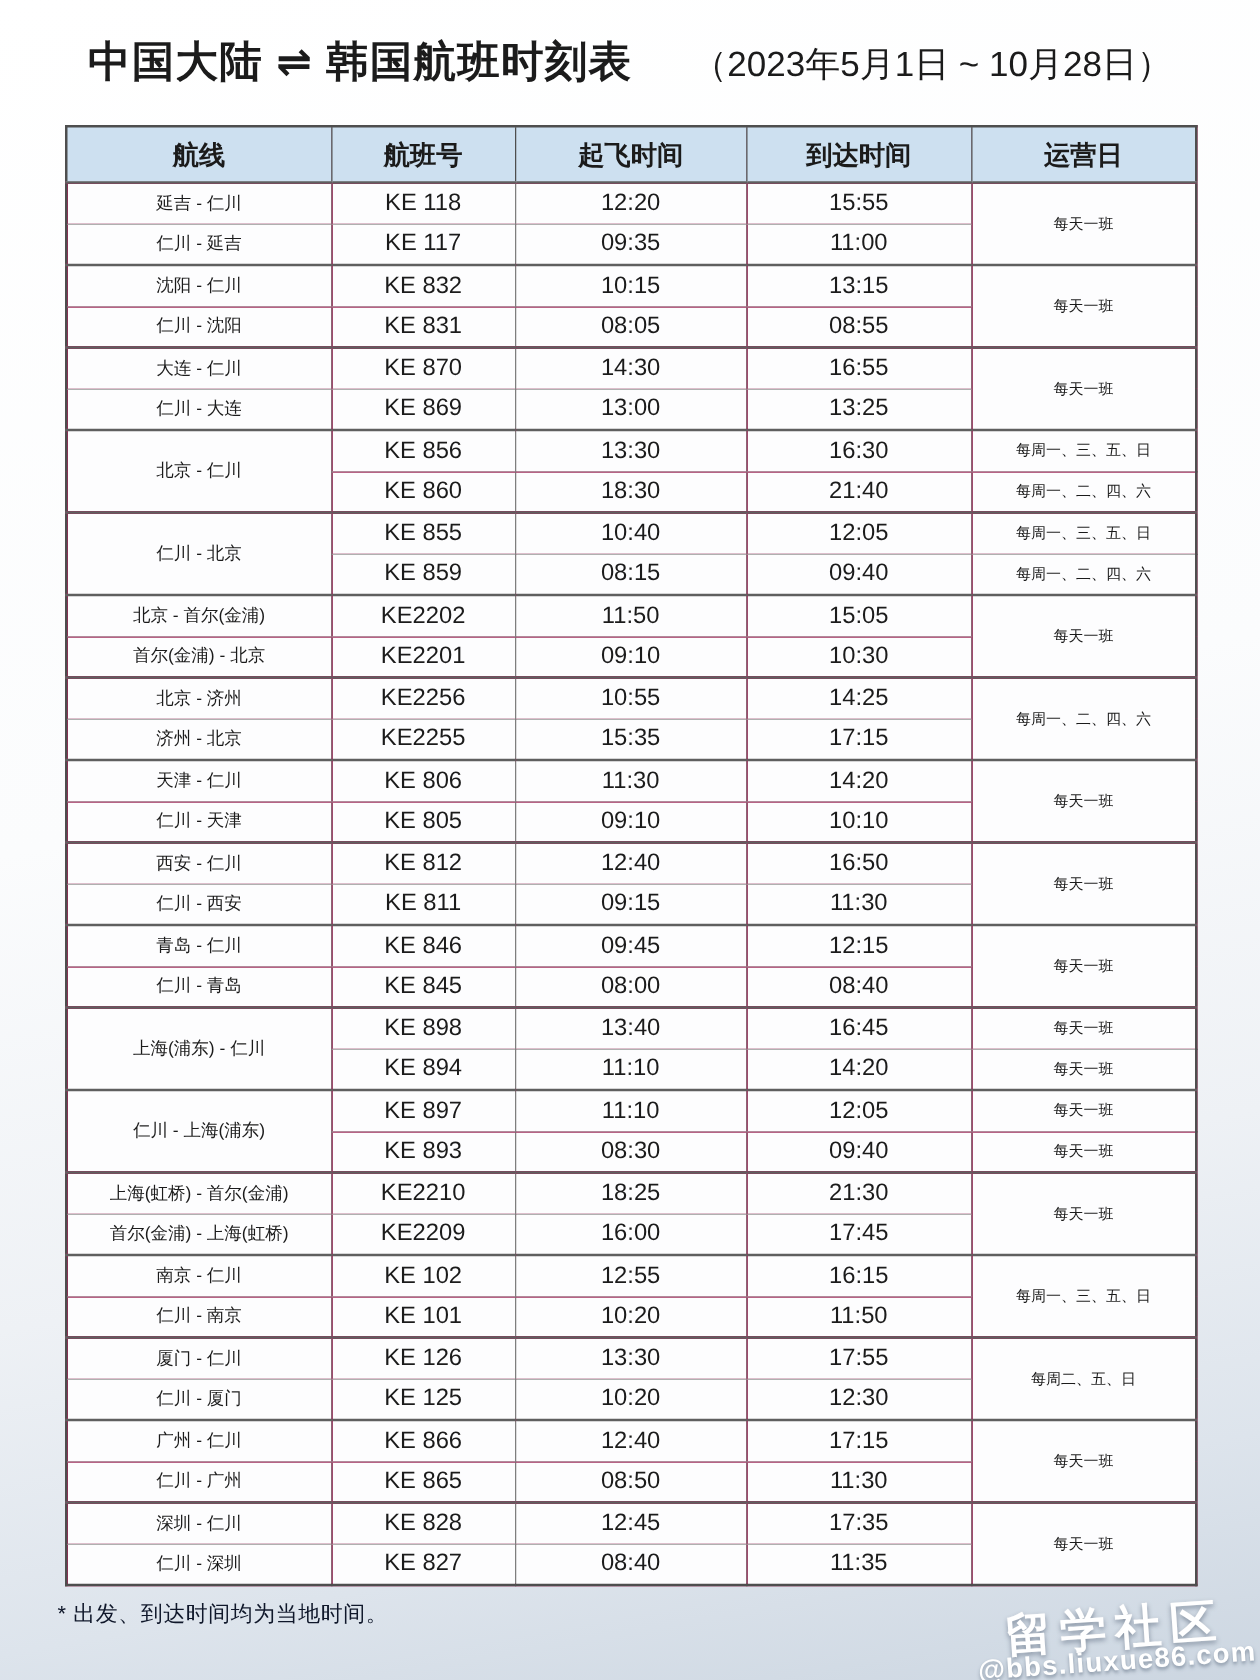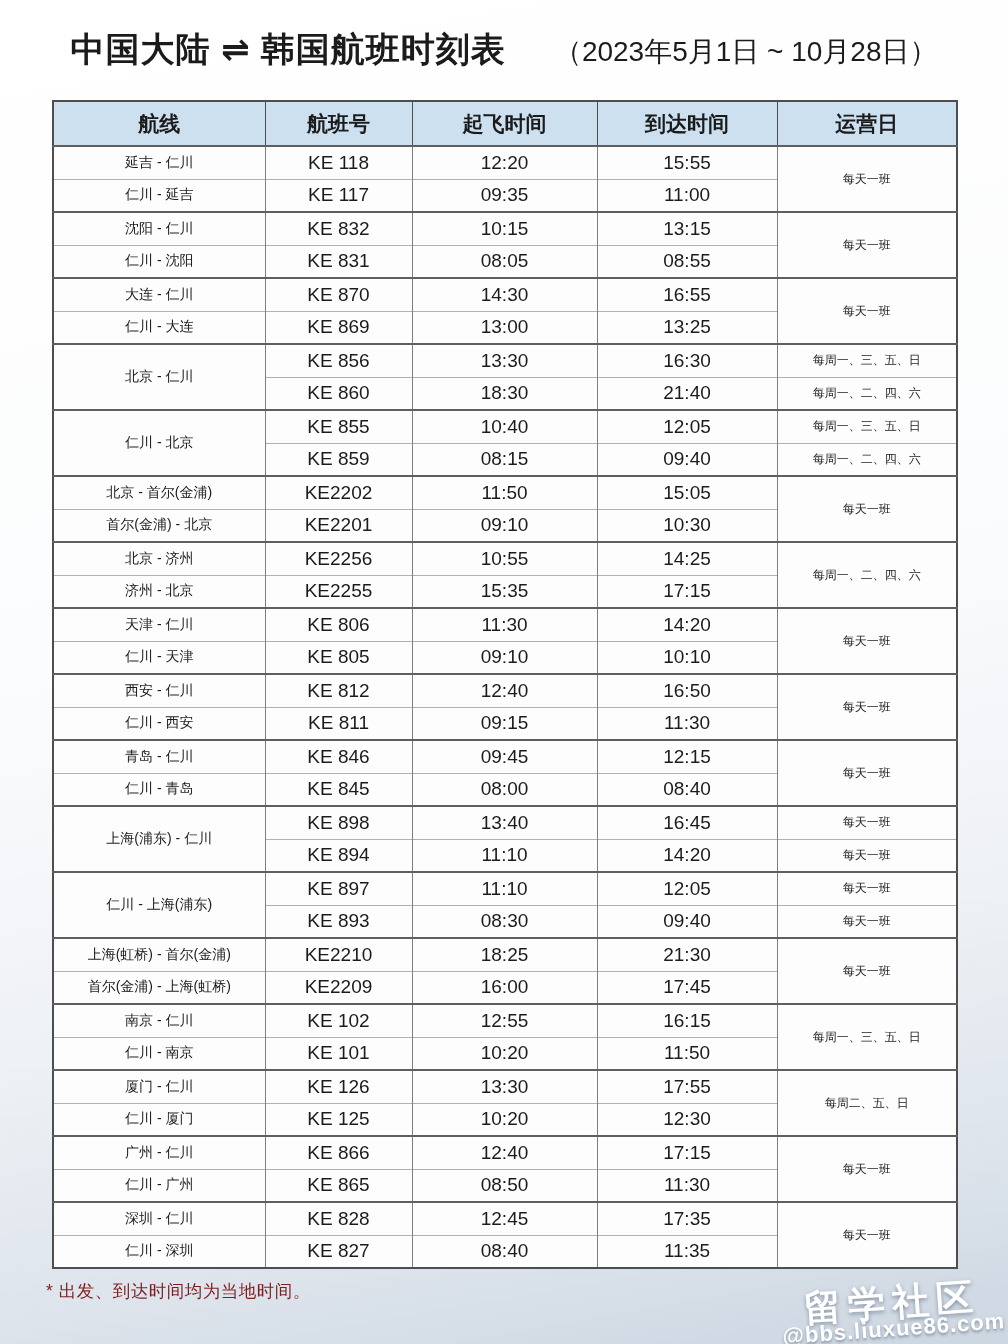--- a/index.html
+++ b/index.html
@@ -36,21 +36,21 @@
     border-top:1px solid #b0b0b0;
     background:#fdfdfe;
     padding:0 2px;
     overflow:hidden; white-space:nowrap;
   }
   table.flights tr.group-start td { border-top:2px solid #5f5f5f; }
   table.flights td.col-days { font-size:12px; }
   table.flights td.col-route { font-size:14px;margin-top:15px; }
 
   .notes { position:absolute; left:46px; top:1276px; }
-  .notes p { font-size:17.5px; color:#7f1d1d; line-height:31px; letter-spacing:0.5px; }
+  .notes p { font-size:17.5px; color:#0f172a; line-height:31px; letter-spacing:0.5px; }
 
   .watermark {
     position:absolute; right:4px; bottom:2px;
     transform:rotate(-4deg);
     text-align:center; color:#ffffff; pointer-events:none;
   }
   .wm1 {
     font-size:37px; font-weight:bold; letter-spacing:7px;
     text-shadow:0 2px 4px rgba(124,137,154,0.95), 0 0 1px rgba(255,255,255,0.9);
   }

